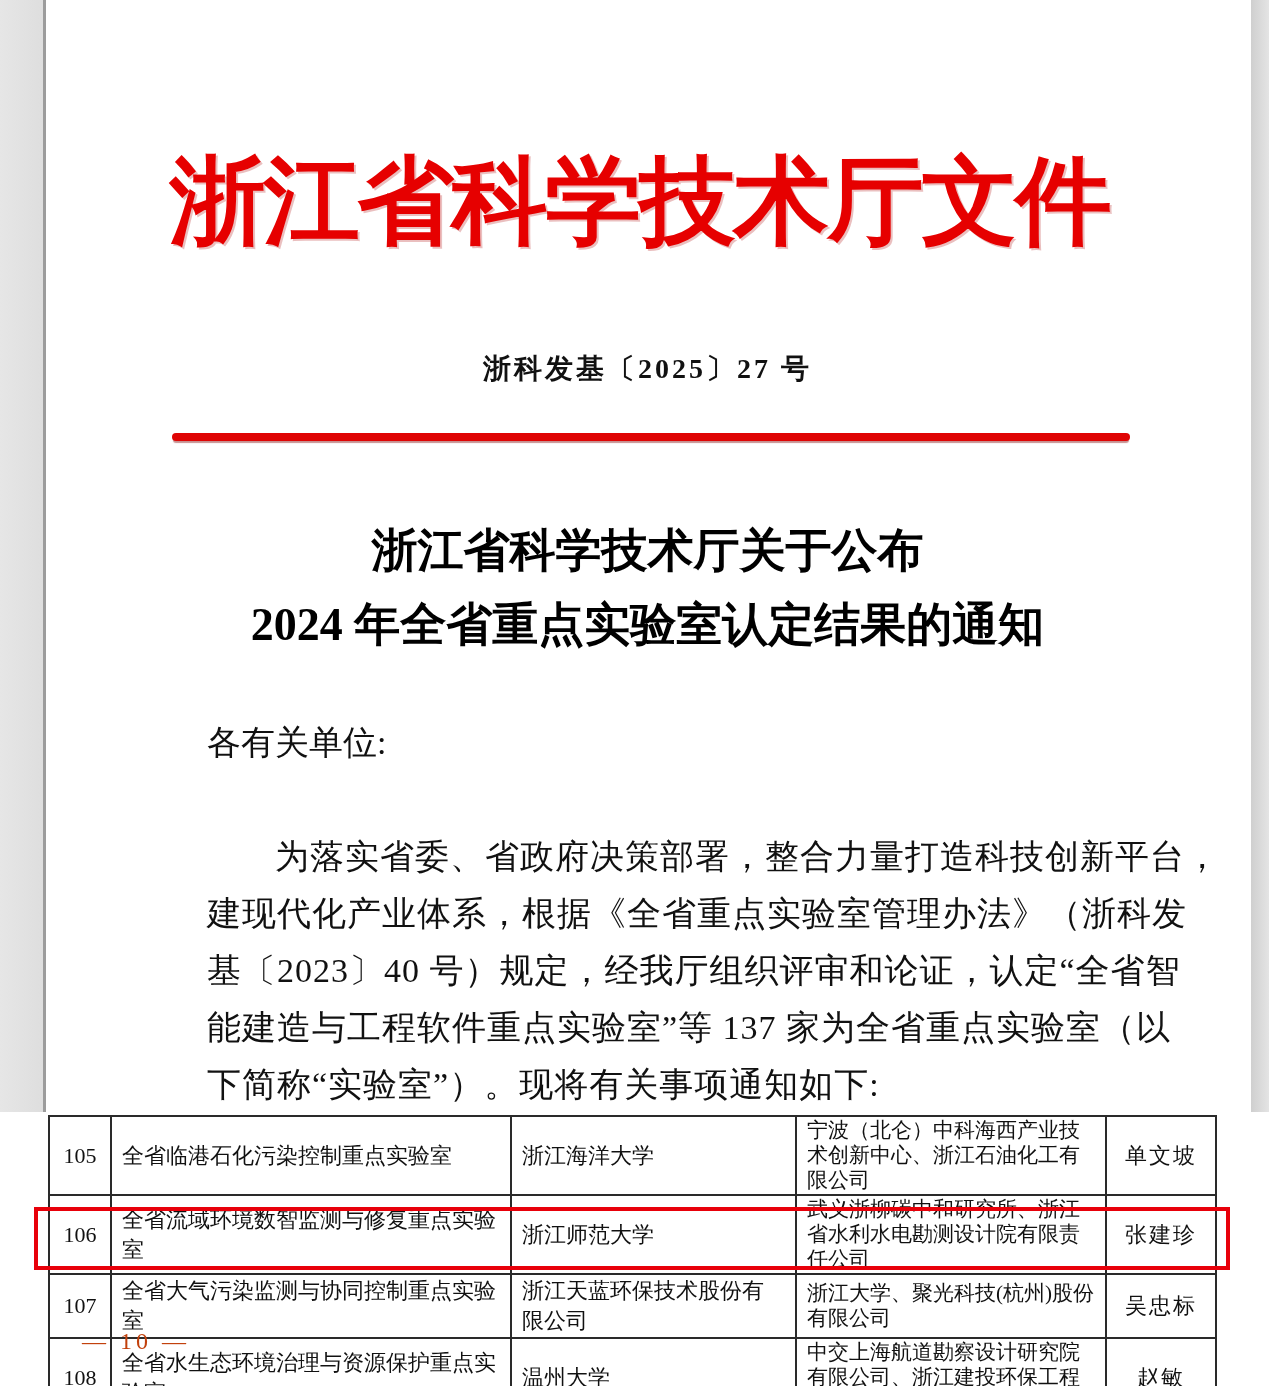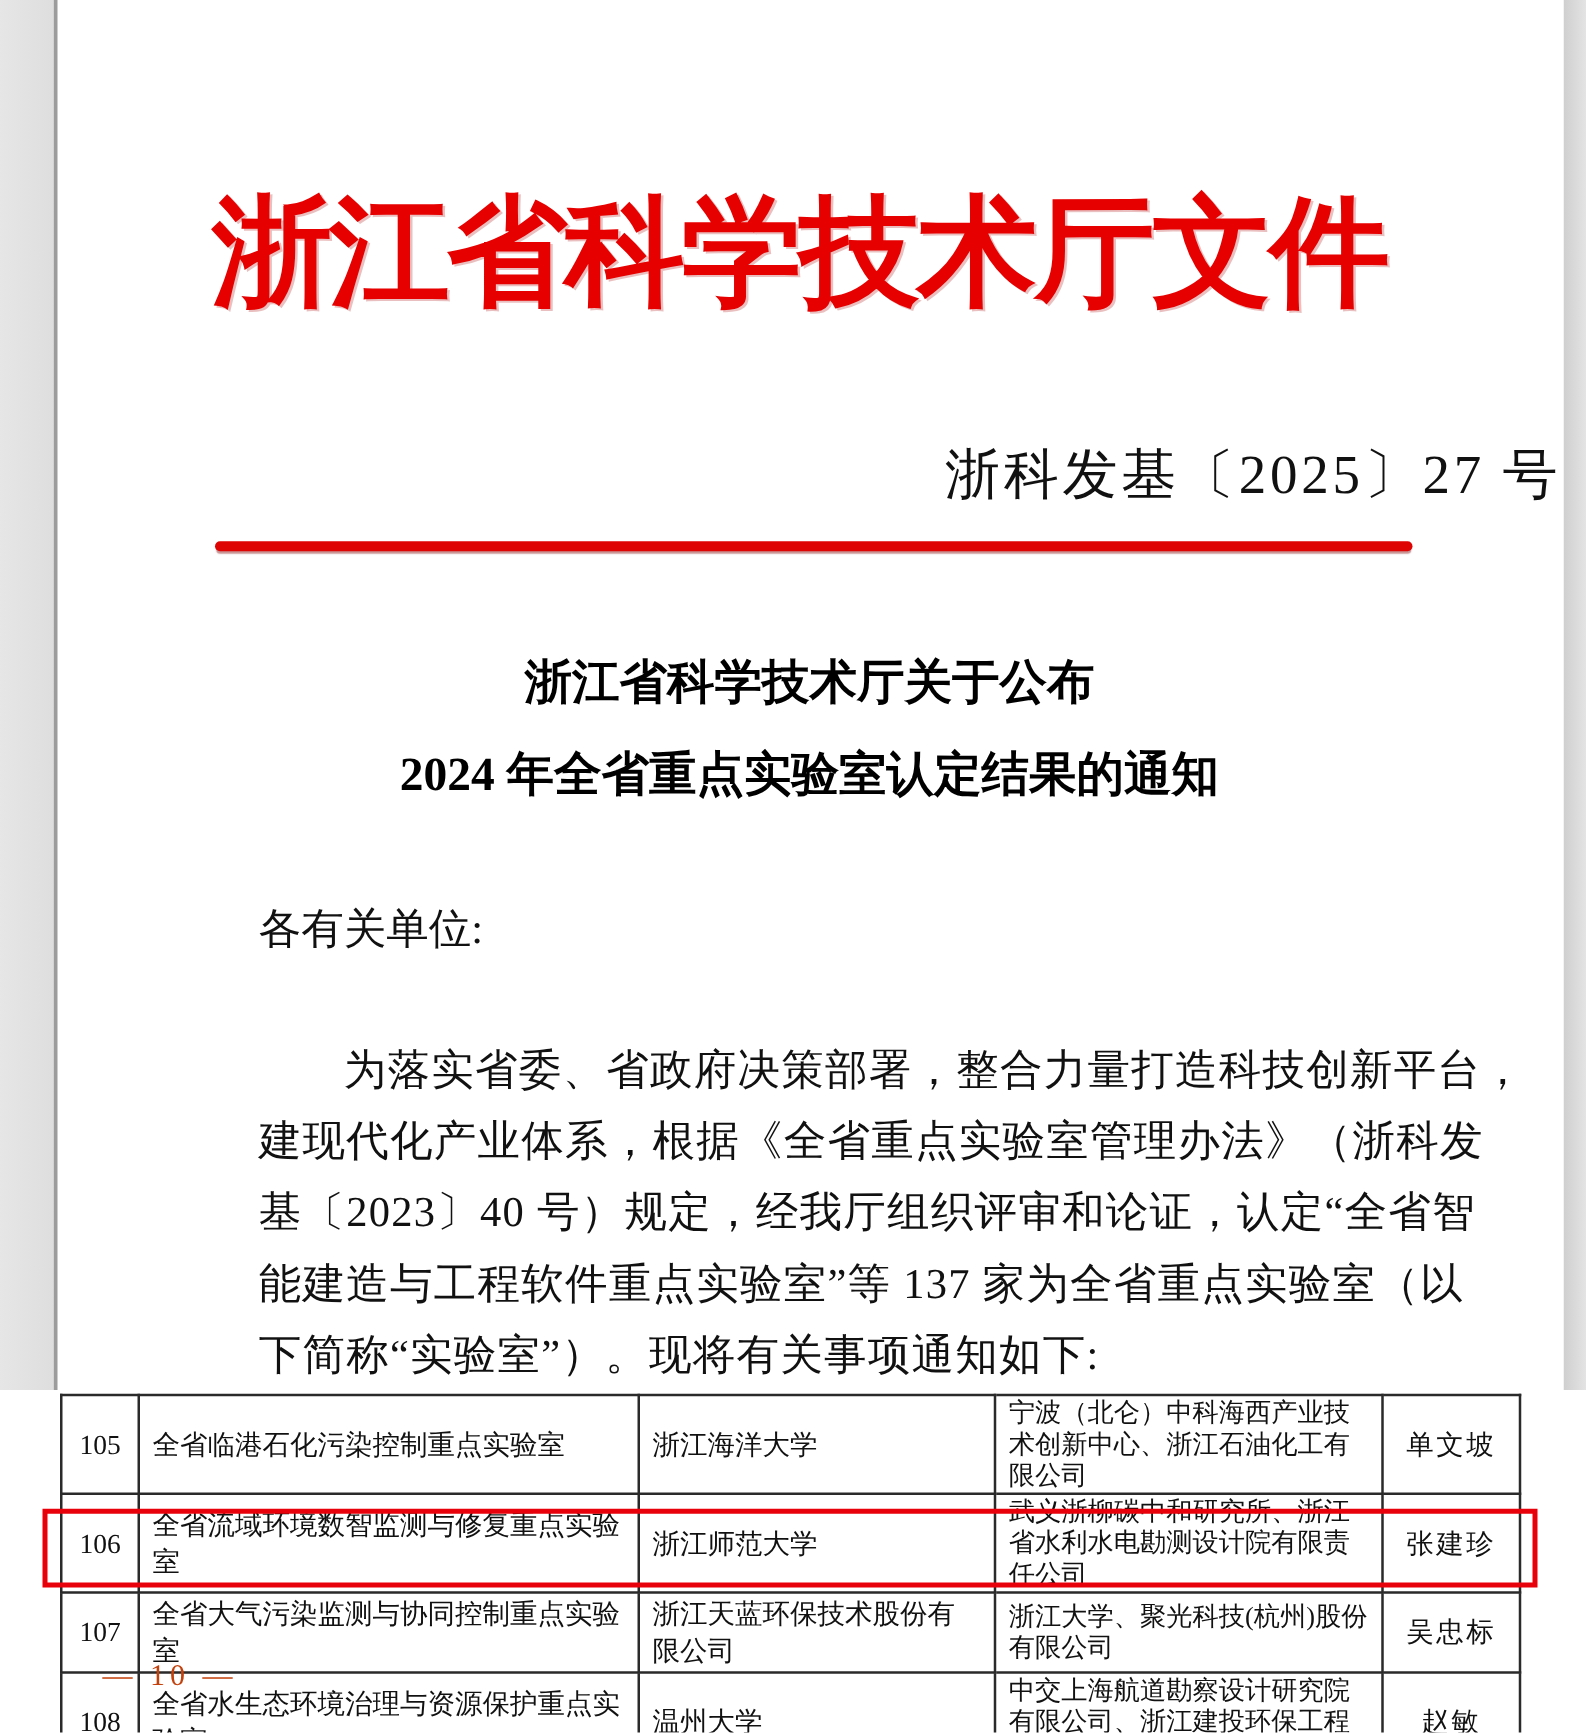--- a/index.html
+++ b/index.html
@@ -21,30 +21,30 @@
   }
   
   .doc-header{
     position:absolute;left:38px;top:138px;width:1203px;
     text-align:center;font-size:96px;font-weight:bold;
     letter-spacing:-2px;white-space:nowrap;
     text-shadow:2px 2px 0 rgba(170,0,0,.25);
   }
   .doc-number{
     position:absolute;left:46px;top:350px;width:1203px;
-    text-align:right;font-size:44px;letter-spacing:3px;color:#111;
+    text-align:center;font-size:28px;letter-spacing:3px;color:#111;font-weight:bold;
   }
   .red-rule{
     position:absolute;left:172px;top:433px;width:958px;height:8px;
     border-radius:4px;
     box-shadow:0 3px 1px -1px rgba(130,10,10,.45);
   }
   .notice-title{
     position:absolute;left:46px;width:1203px;text-align:center;
-    font-weight:bold;font-size:38px;color:#000;white-space:nowrap;
+    font-weight:bold;font-size:46px;color:#000;white-space:nowrap;
   }
   .notice-title.line1{top:520px;}
   .notice-title.line2{top:594px;}
   .salutation{
     position:absolute;left:207px;top:720px;
     font-size:34px;color:#111;
   }
   .body-text{
     position:absolute;left:207px;top:828px;width:940px;
     font-size:34px;color:#111;

